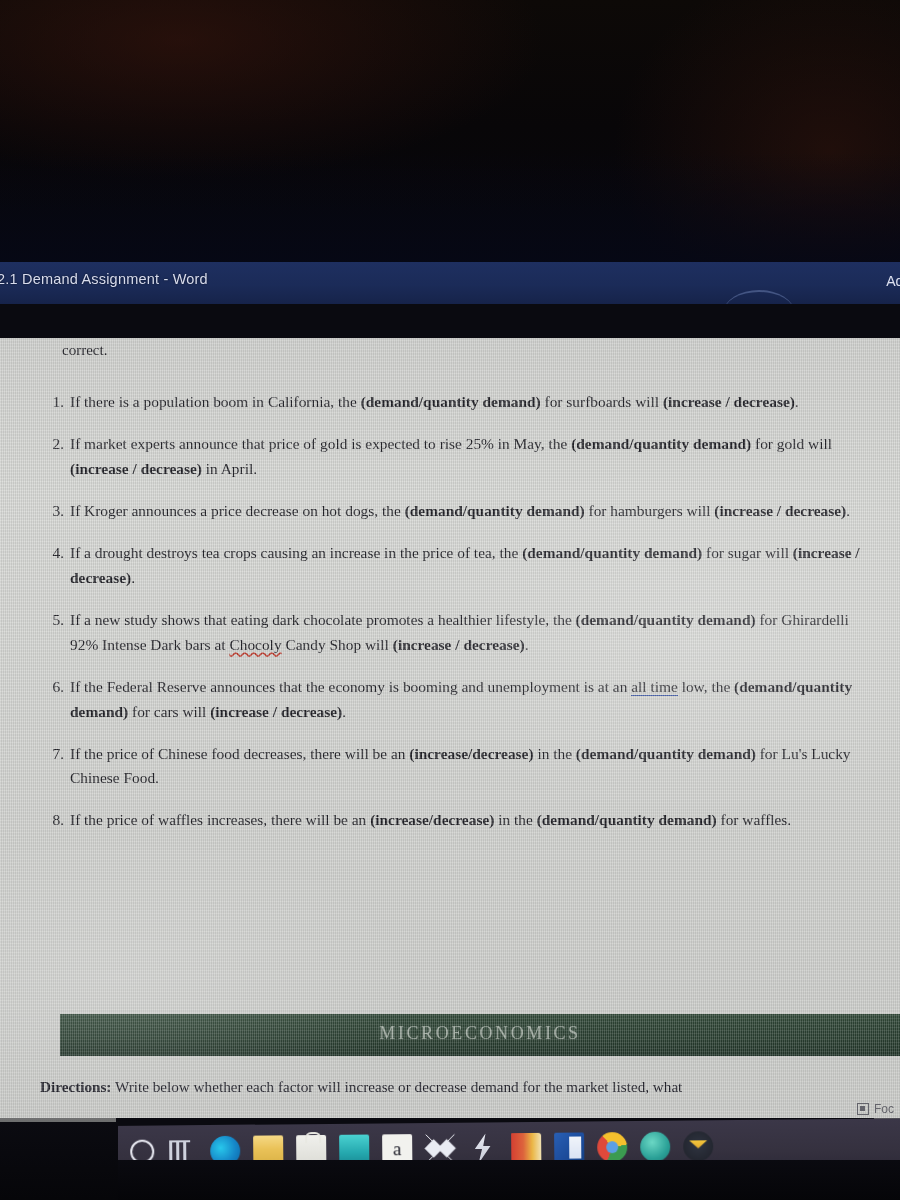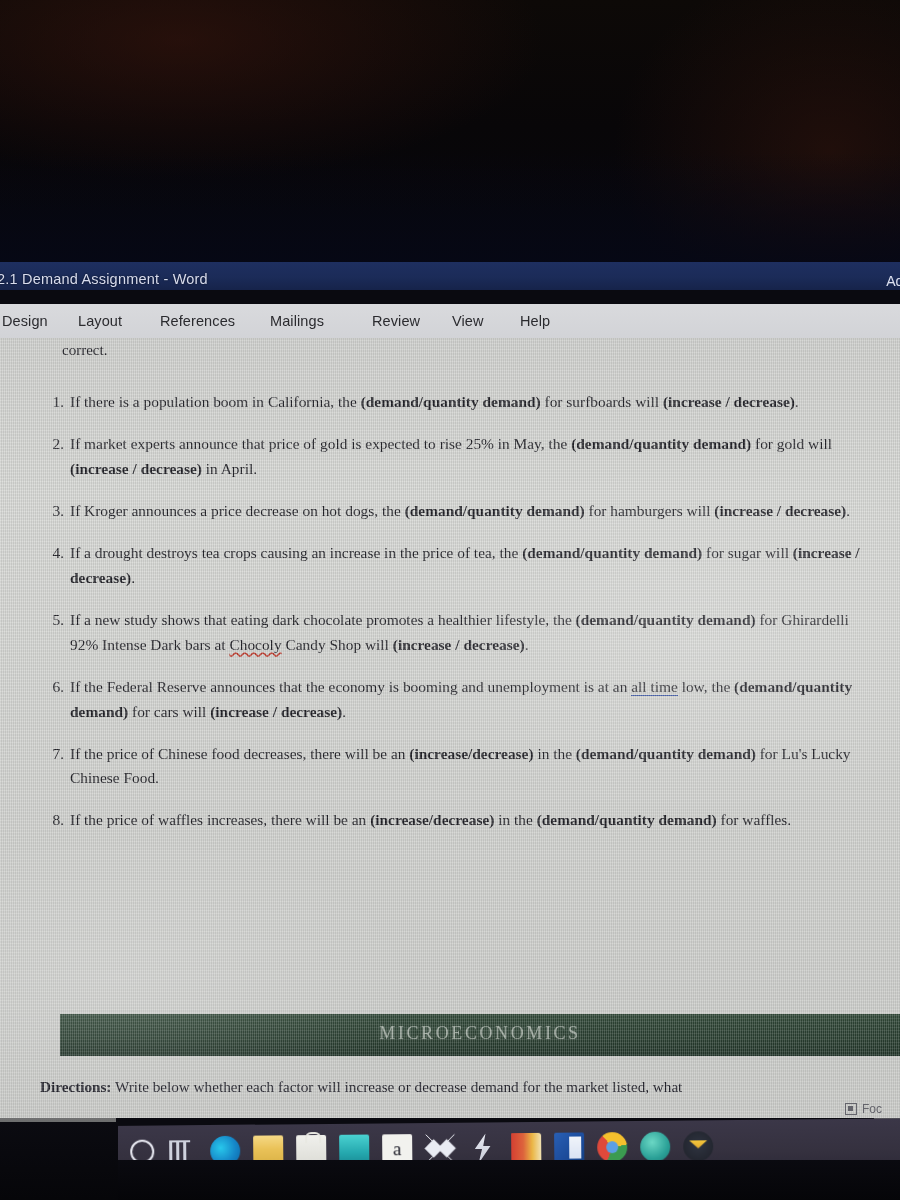--- a/index.html
+++ b/index.html
@@ -33,21 +33,21 @@
   .room-dark::after{
     content:"";
     position:absolute; left:0; right:0; bottom:0; height:110px;
     background: linear-gradient(180deg, rgba(4,4,12,0) 0%, rgba(6,8,22,0.85) 100%);
   }
 
   
   .titlebar {
     position: absolute;
     left: 0; top: 262px;
-    width: 900px; height: 28px;
+    width: 900px; height: 42px;
     background: linear-gradient(180deg, #1e2f60 0%, #1b2b58 55%, #16234a 100%);
     overflow: hidden;
     text-align: center;
   }
   .titlebar .doc-title {
     position: absolute;
     left: -3px; top: 9px;
     font-size: 14.5px;
     color: #d8dced;
     letter-spacing: 0.2px;
@@ -232,21 +232,21 @@
     font-family: "Liberation Serif", serif;
     font-size: 15.2px;
     color: #20202a;
     line-height: 1.5;
   }
   .directions b { font-weight: 700; }
 
   
   .statusbar {
     position: absolute;
-    right: 18px; bottom: 2px;
+    right: 6px; bottom: 2px;
     z-index: 5;
     display: flex;
     align-items: center;
     gap: 5px;
     font-family: "Liberation Sans", sans-serif;
     font-size: 12px;
     color: #53535c;
     opacity: 0.85;
   }
   .statusbar .focus-ico {
@@ -431,29 +431,20 @@
   <div class="room-dark"></div>
 
   <div class="titlebar">
     <div class="doc-title">2.1 Demand Assignment  -  Word</div>
 
 
     <div class="tb-arc"></div>
     <div class="account-name">Adr</div>
   </div>
 
-  <div class="ribbon" id="ribbon-tabs">
-      <div class="tab" style="position: absolute; left: 0px;">Design</div>
-      <div class="tab" style="position: absolute; left: 76px;">Layout</div>
-      <div class="tab" style="position: absolute; left: 158px;">References</div>
-      <div class="tab" style="position: absolute; left: 268px;">Mailings</div>
-      <div class="tab" style="position: absolute; left: 370px;">Review</div>
-      <div class="tab" style="position: absolute; left: 450px;">View</div>
-      <div class="tab" style="position: absolute; left: 518px;">Help</div>
-    </div>
 
   <div class="page">
     <div class="doc-body">
 
       <div class="intro-correct">correct.</div>
 
       <ol class="qlist" id="question-list">
           <li><span class="num">1.</span><span class="q-text"><span>If there is a population boom in California, the </span><b>(demand/quantity demand)</b><span> for surfboards will </span><b>(increase / decrease)</b><span>.</span></span></li>
           <li><span class="num">2.</span><span class="q-text"><span>If market experts announce that price of gold is expected to rise 25% in May, the </span><b>(demand/quantity demand)</b><span> for gold will </span><b>(increase / decrease)</b><span> in April.</span></span></li>
           <li><span class="num">3.</span><span class="q-text"><span>If Kroger announces a price decrease on hot dogs, the </span><b>(demand/quantity demand)</b><span> for hamburgers will </span><b>(increase / decrease)</b><span>.</span></span></li>

